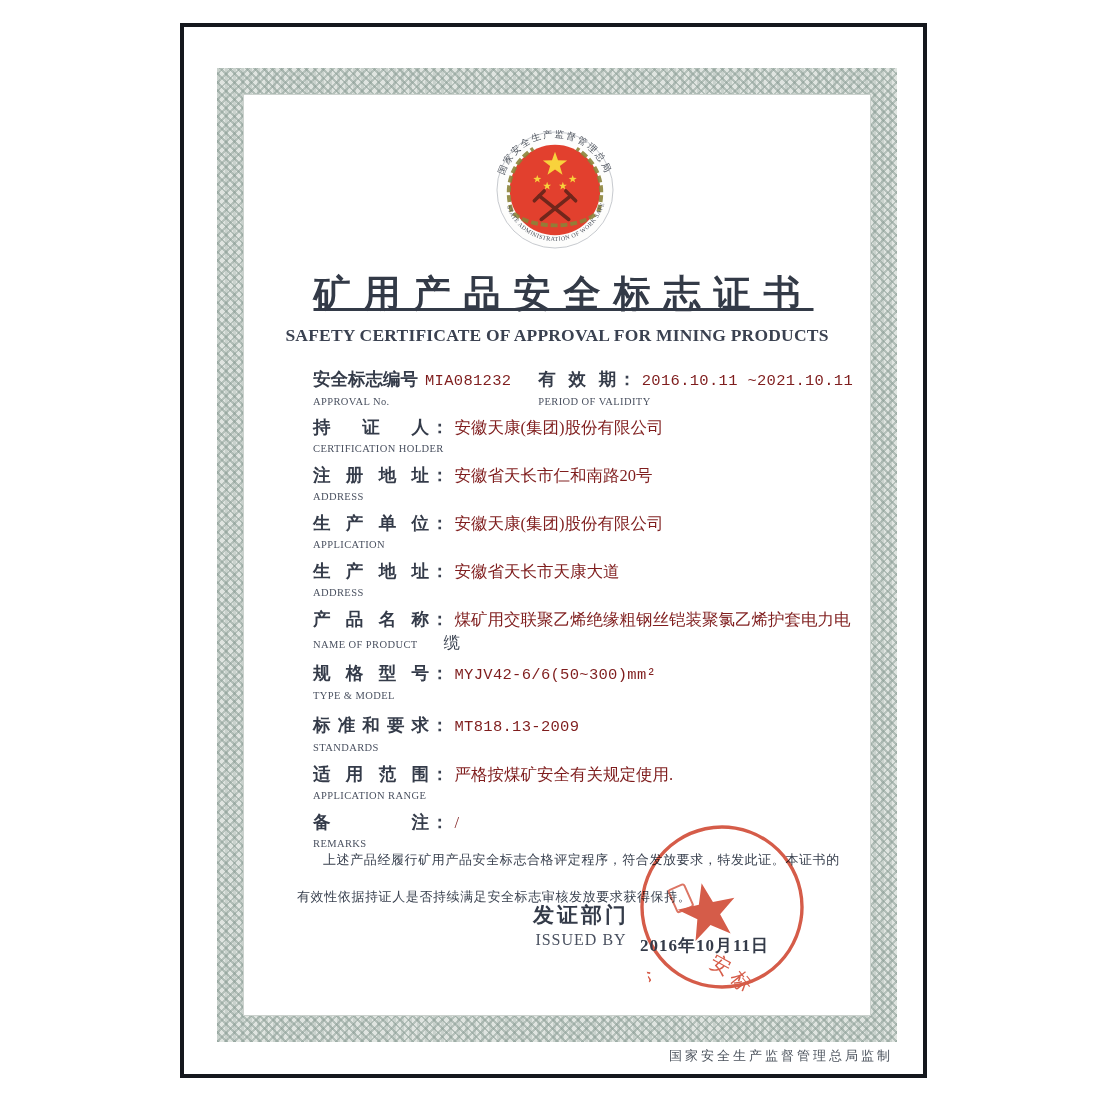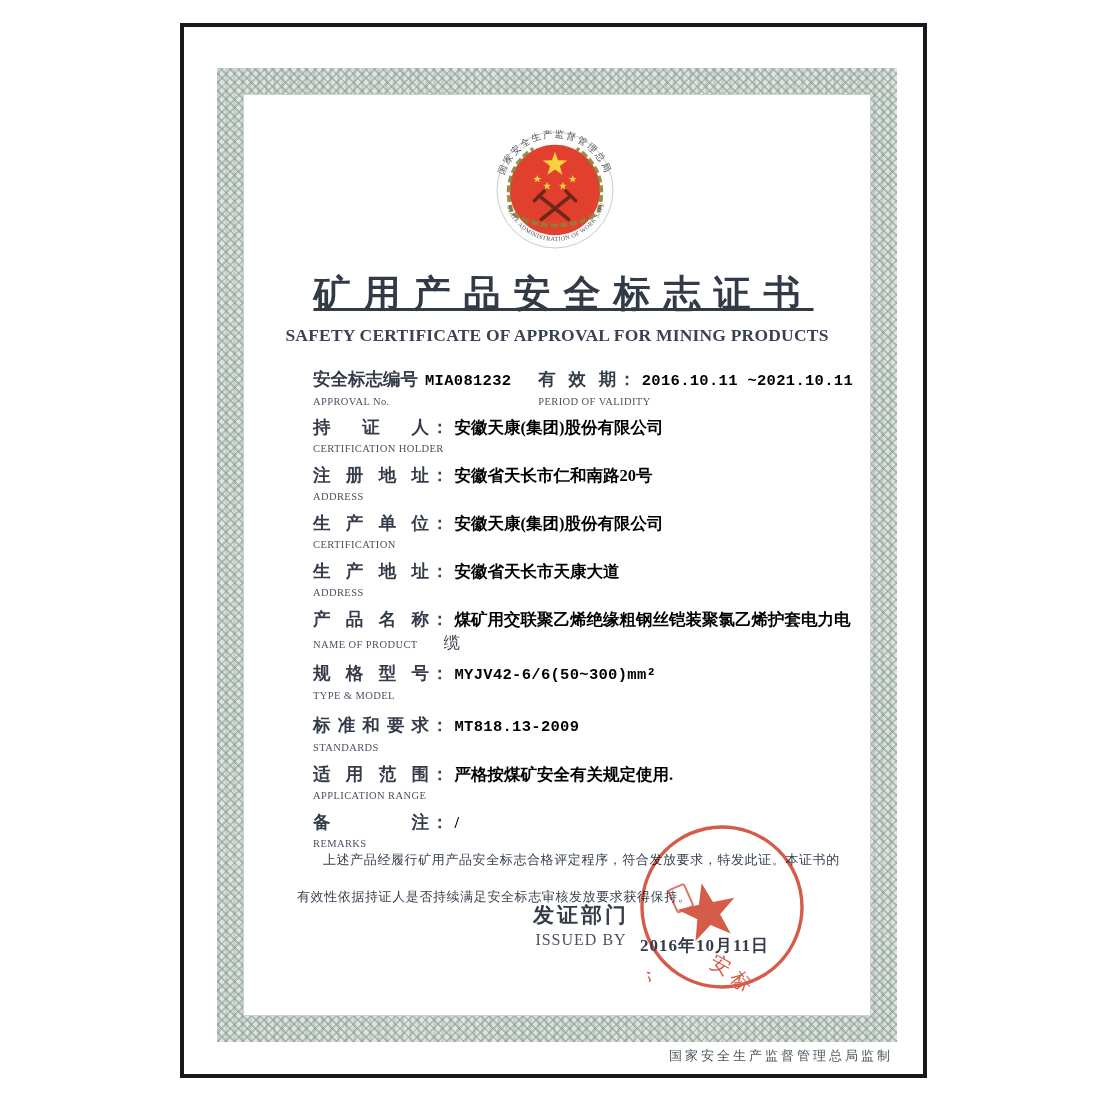--- a/index.html
+++ b/index.html
@@ -30,21 +30,21 @@
   }
   .title-en{
     position:absolute;left:243px;top:325px;width:628px;text-align:center;
     font-size:17.5px;font-weight:bold;color:#3a4150;letter-spacing:.2px;
   }
   .l1{line-height:26px;font-size:17.5px;white-space:nowrap;}
   .lab{display:inline-block;width:116px;text-align:justify;text-align-last:justify;font-weight:bold;color:#343b49;}
   .lab3{display:inline-block;width:78px;text-align:justify;text-align-last:justify;font-weight:bold;color:#343b49;}
   .lab6{display:inline-block;width:112px;font-weight:bold;color:#343b49;}
   .colon{font-weight:bold;margin:0 6px 0 2px;}
-  .val{font-size:16.5px;color:#000000;font-weight:bold;}
+  .val{font-size:16.5px;color:#7f1d1d;}
   .mono{font-family:"Liberation Mono", monospace;font-size:15.5px;letter-spacing:.3px;}
   .sub{font-size:10.5px;line-height:13px;margin-top:1px;color:#4a5160;letter-spacing:.4px;}
   .meta{position:absolute;left:313px;top:366px;width:540px;display:flex;}
   .m-left{width:285px;}
   .m-right{flex:1;}
   .fields{position:absolute;left:313px;top:414px;width:540px;}
   .row{margin-bottom:7px;}
   .row.gap{margin-top:10px;}
   .sub2{font-size:10.5px;line-height:17px;margin-top:1px;color:#4a5160;letter-spacing:.4px;}
   .wrapval{font-size:16.5px;color:#39414f;margin-left:26px;letter-spacing:1px;}
@@ -129,21 +129,21 @@
   <div class="row">
     <div class="l1"><span class="lab">持证人</span><span class="colon">：</span><span class="val">安徽天康(集团)股份有限公司</span></div>
     <div class="sub">CERTIFICATION HOLDER</div>
   </div>
   <div class="row">
     <div class="l1"><span class="lab">注册地址</span><span class="colon">：</span><span class="val">安徽省天长市仁和南路20号</span></div>
     <div class="sub">ADDRESS</div>
   </div>
   <div class="row">
     <div class="l1"><span class="lab">生产单位</span><span class="colon">：</span><span class="val">安徽天康(集团)股份有限公司</span></div>
-    <div class="sub">CERTIFICATION</div>
+    <div class="sub">APPLICATION</div>
   </div>
   <div class="row">
     <div class="l1"><span class="lab">生产地址</span><span class="colon">：</span><span class="val">安徽省天长市天康大道</span></div>
     <div class="sub">ADDRESS</div>
   </div>
   <div class="row">
     <div class="l1"><span class="lab">产品名称</span><span class="colon">：</span><span class="val">煤矿用交联聚乙烯绝缘粗钢丝铠装聚氯乙烯护套电力电</span></div>
     <div class="sub2"><span>NAME OF PRODUCT</span><span class="wrapval">缆</span></div>
   </div>
   <div class="row">

